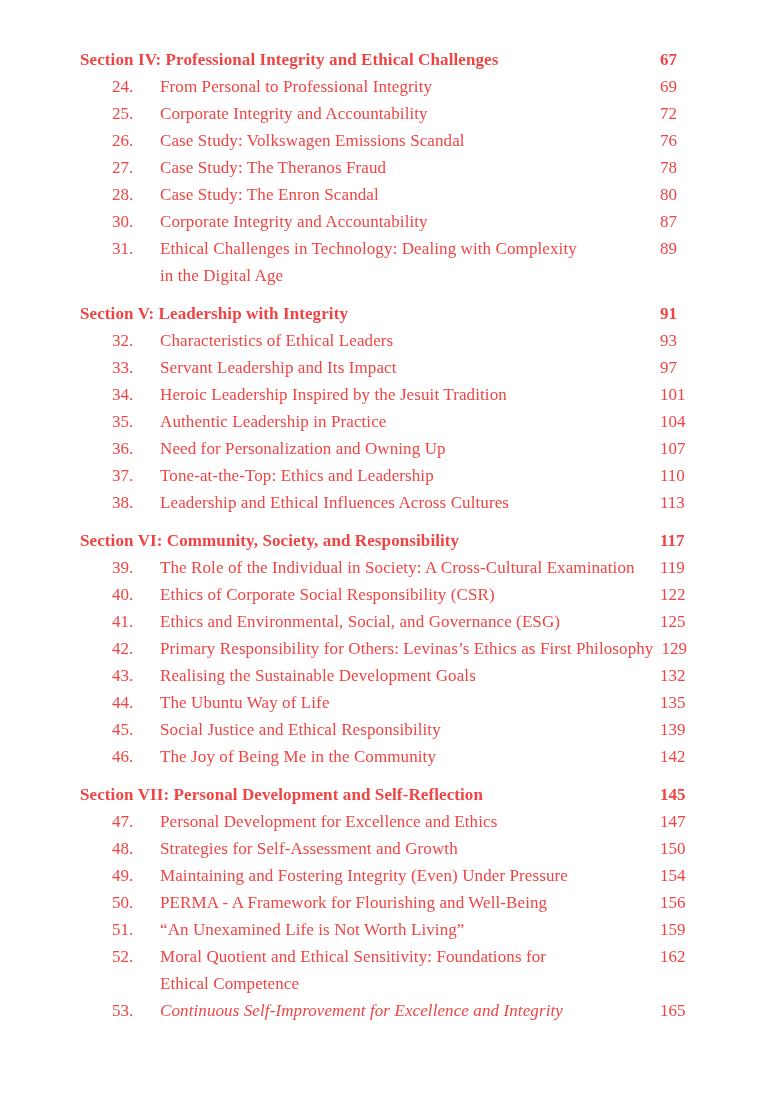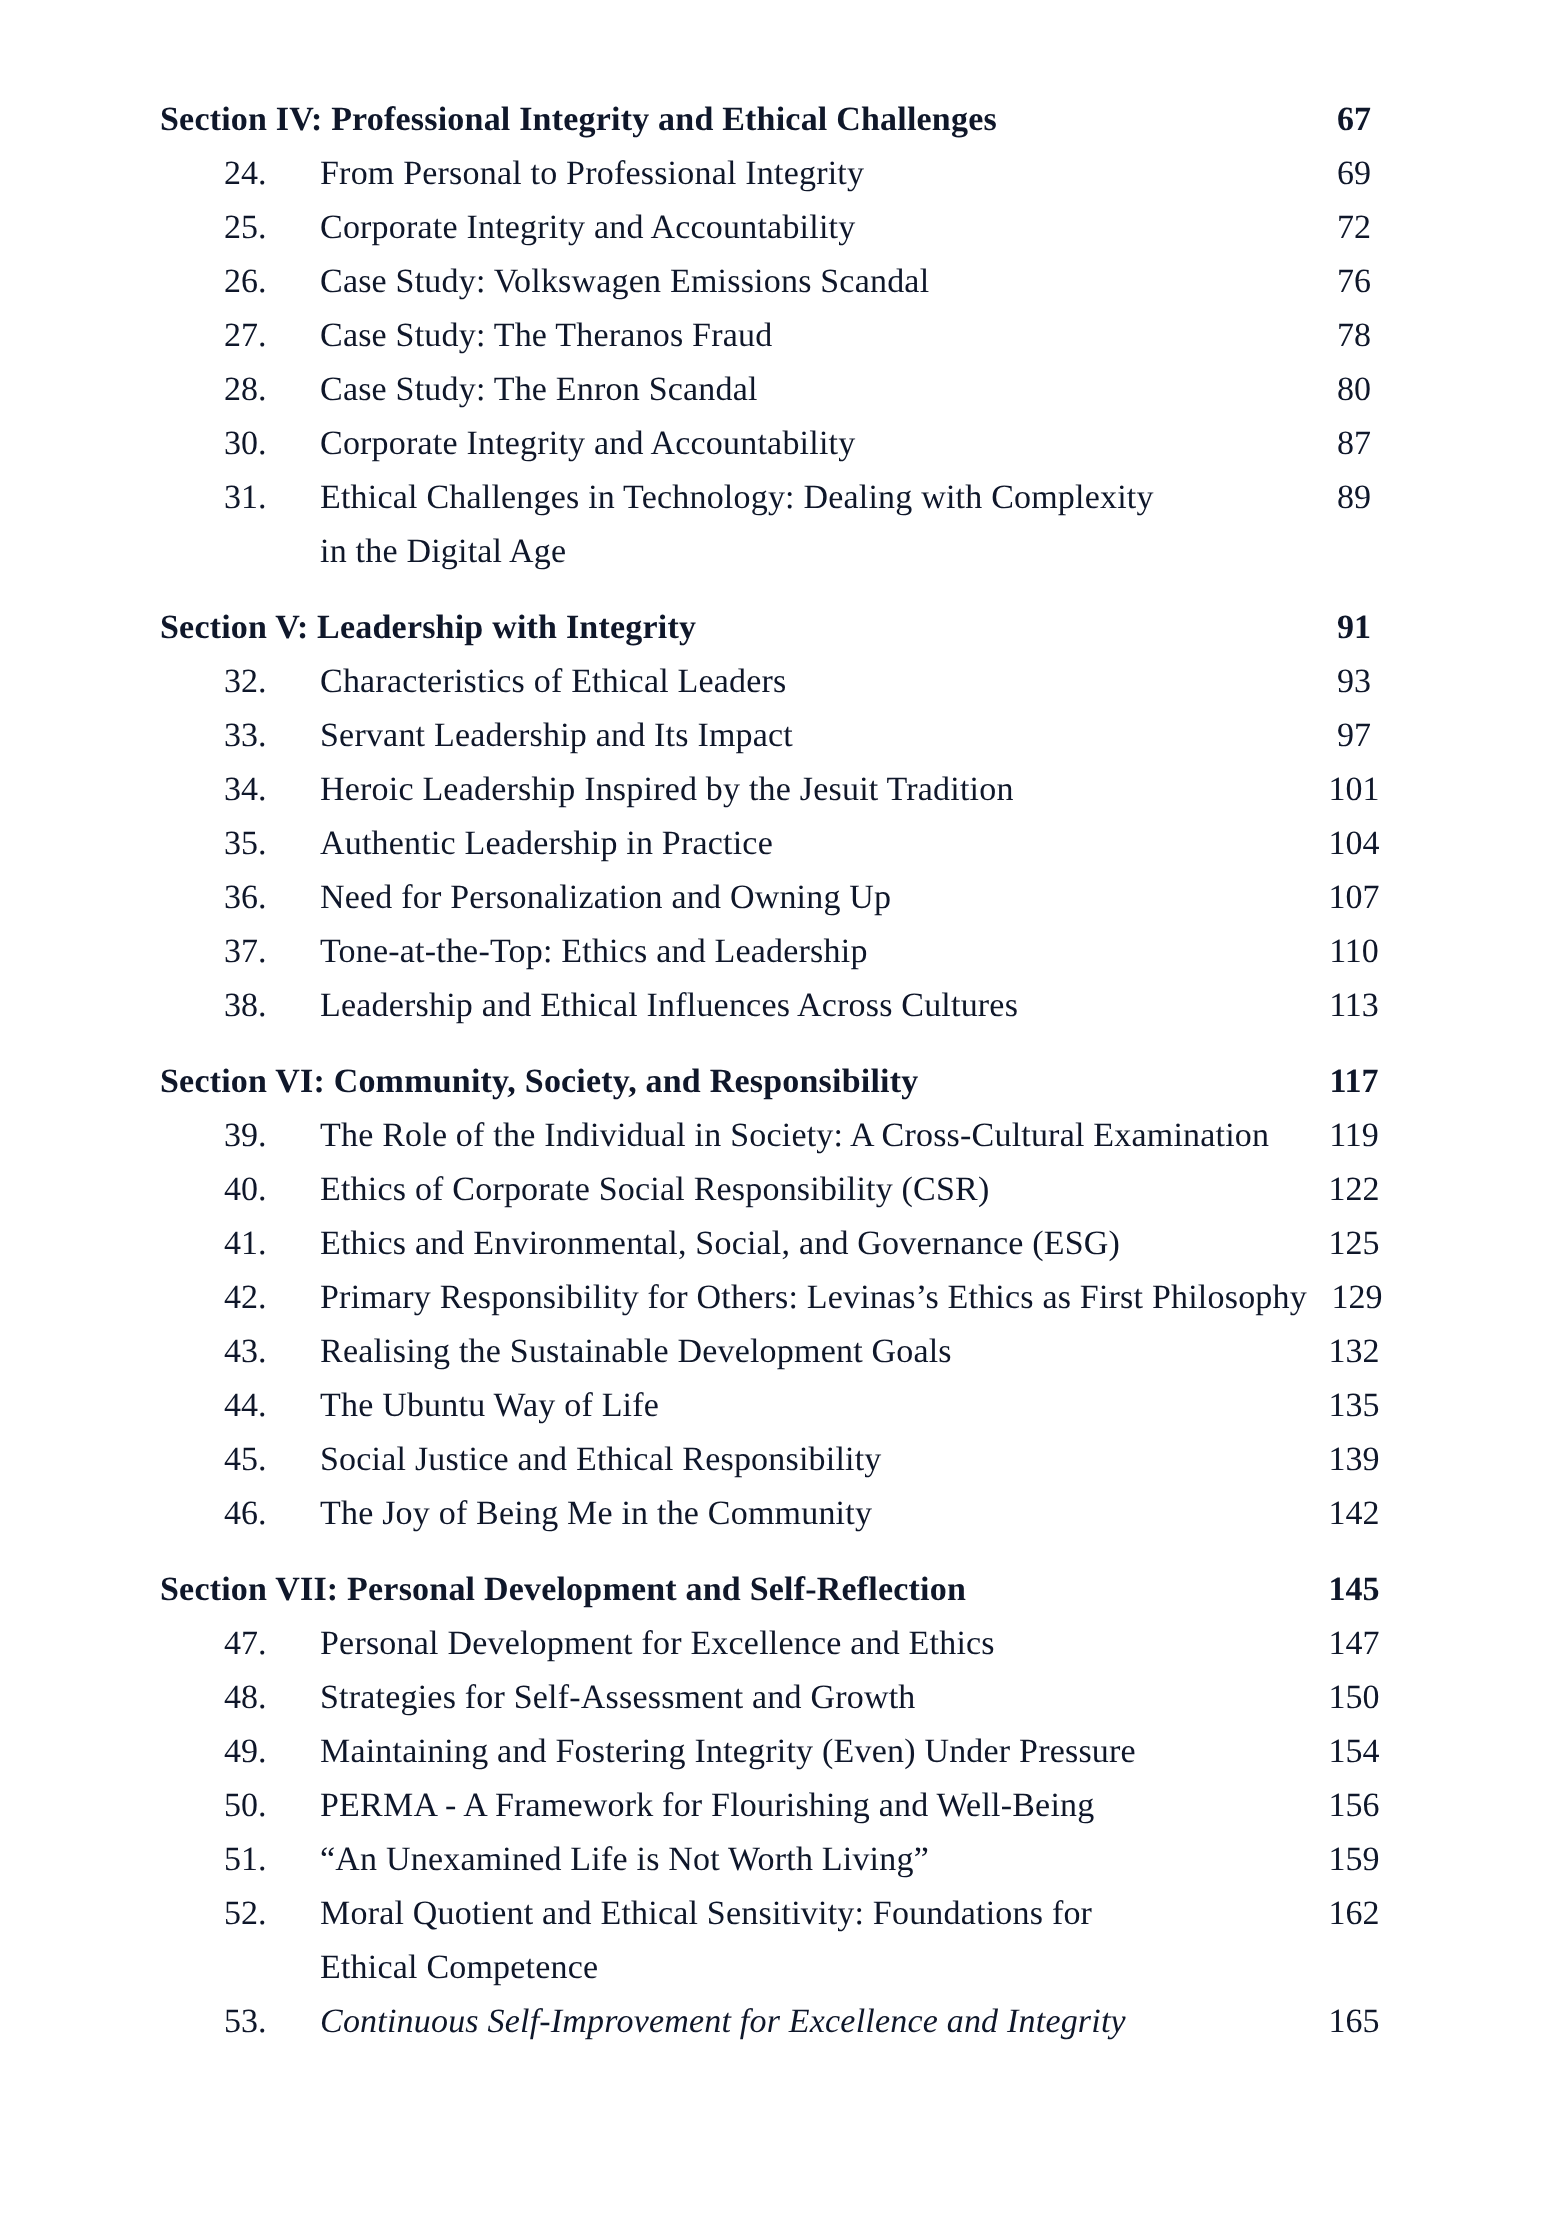--- a/index.html
+++ b/index.html
@@ -6,21 +6,21 @@
     margin: 0;
     padding: 0;
     background: #ffffff;
   }
   .page {
     position: relative;
     width: 780px;
     height: 1095px;
     background: #ffffff;
     font-family: "Liberation Serif", "DejaVu Serif", serif;
-    color: #0f172a;
+    color: #ef4444;
     overflow: hidden;
   }
   .toc {
     position: absolute;
     left: 80px;
     top: 46px;
     width: 614px;
   }
   .row {
     display: flex;
@@ -49,21 +49,21 @@
   .title {
     flex: 1 1 auto;
     white-space: pre-line;
     letter-spacing: 0.1px;
     margin-left: 12px;
   }
   .page-num {
     flex: 0 0 auto;
     min-width: 34px;
     margin-left: 8px;
-    text-align: center;
+    text-align: left;
   }
 </style>
 </head>
 <body>
 
 <div class="page">
   <div class="toc" id="toc">
   <div class="section">
     <div class="row header-row">
       <span class="sec-title">Section IV: Professional Integrity and Ethical Challenges</span>

